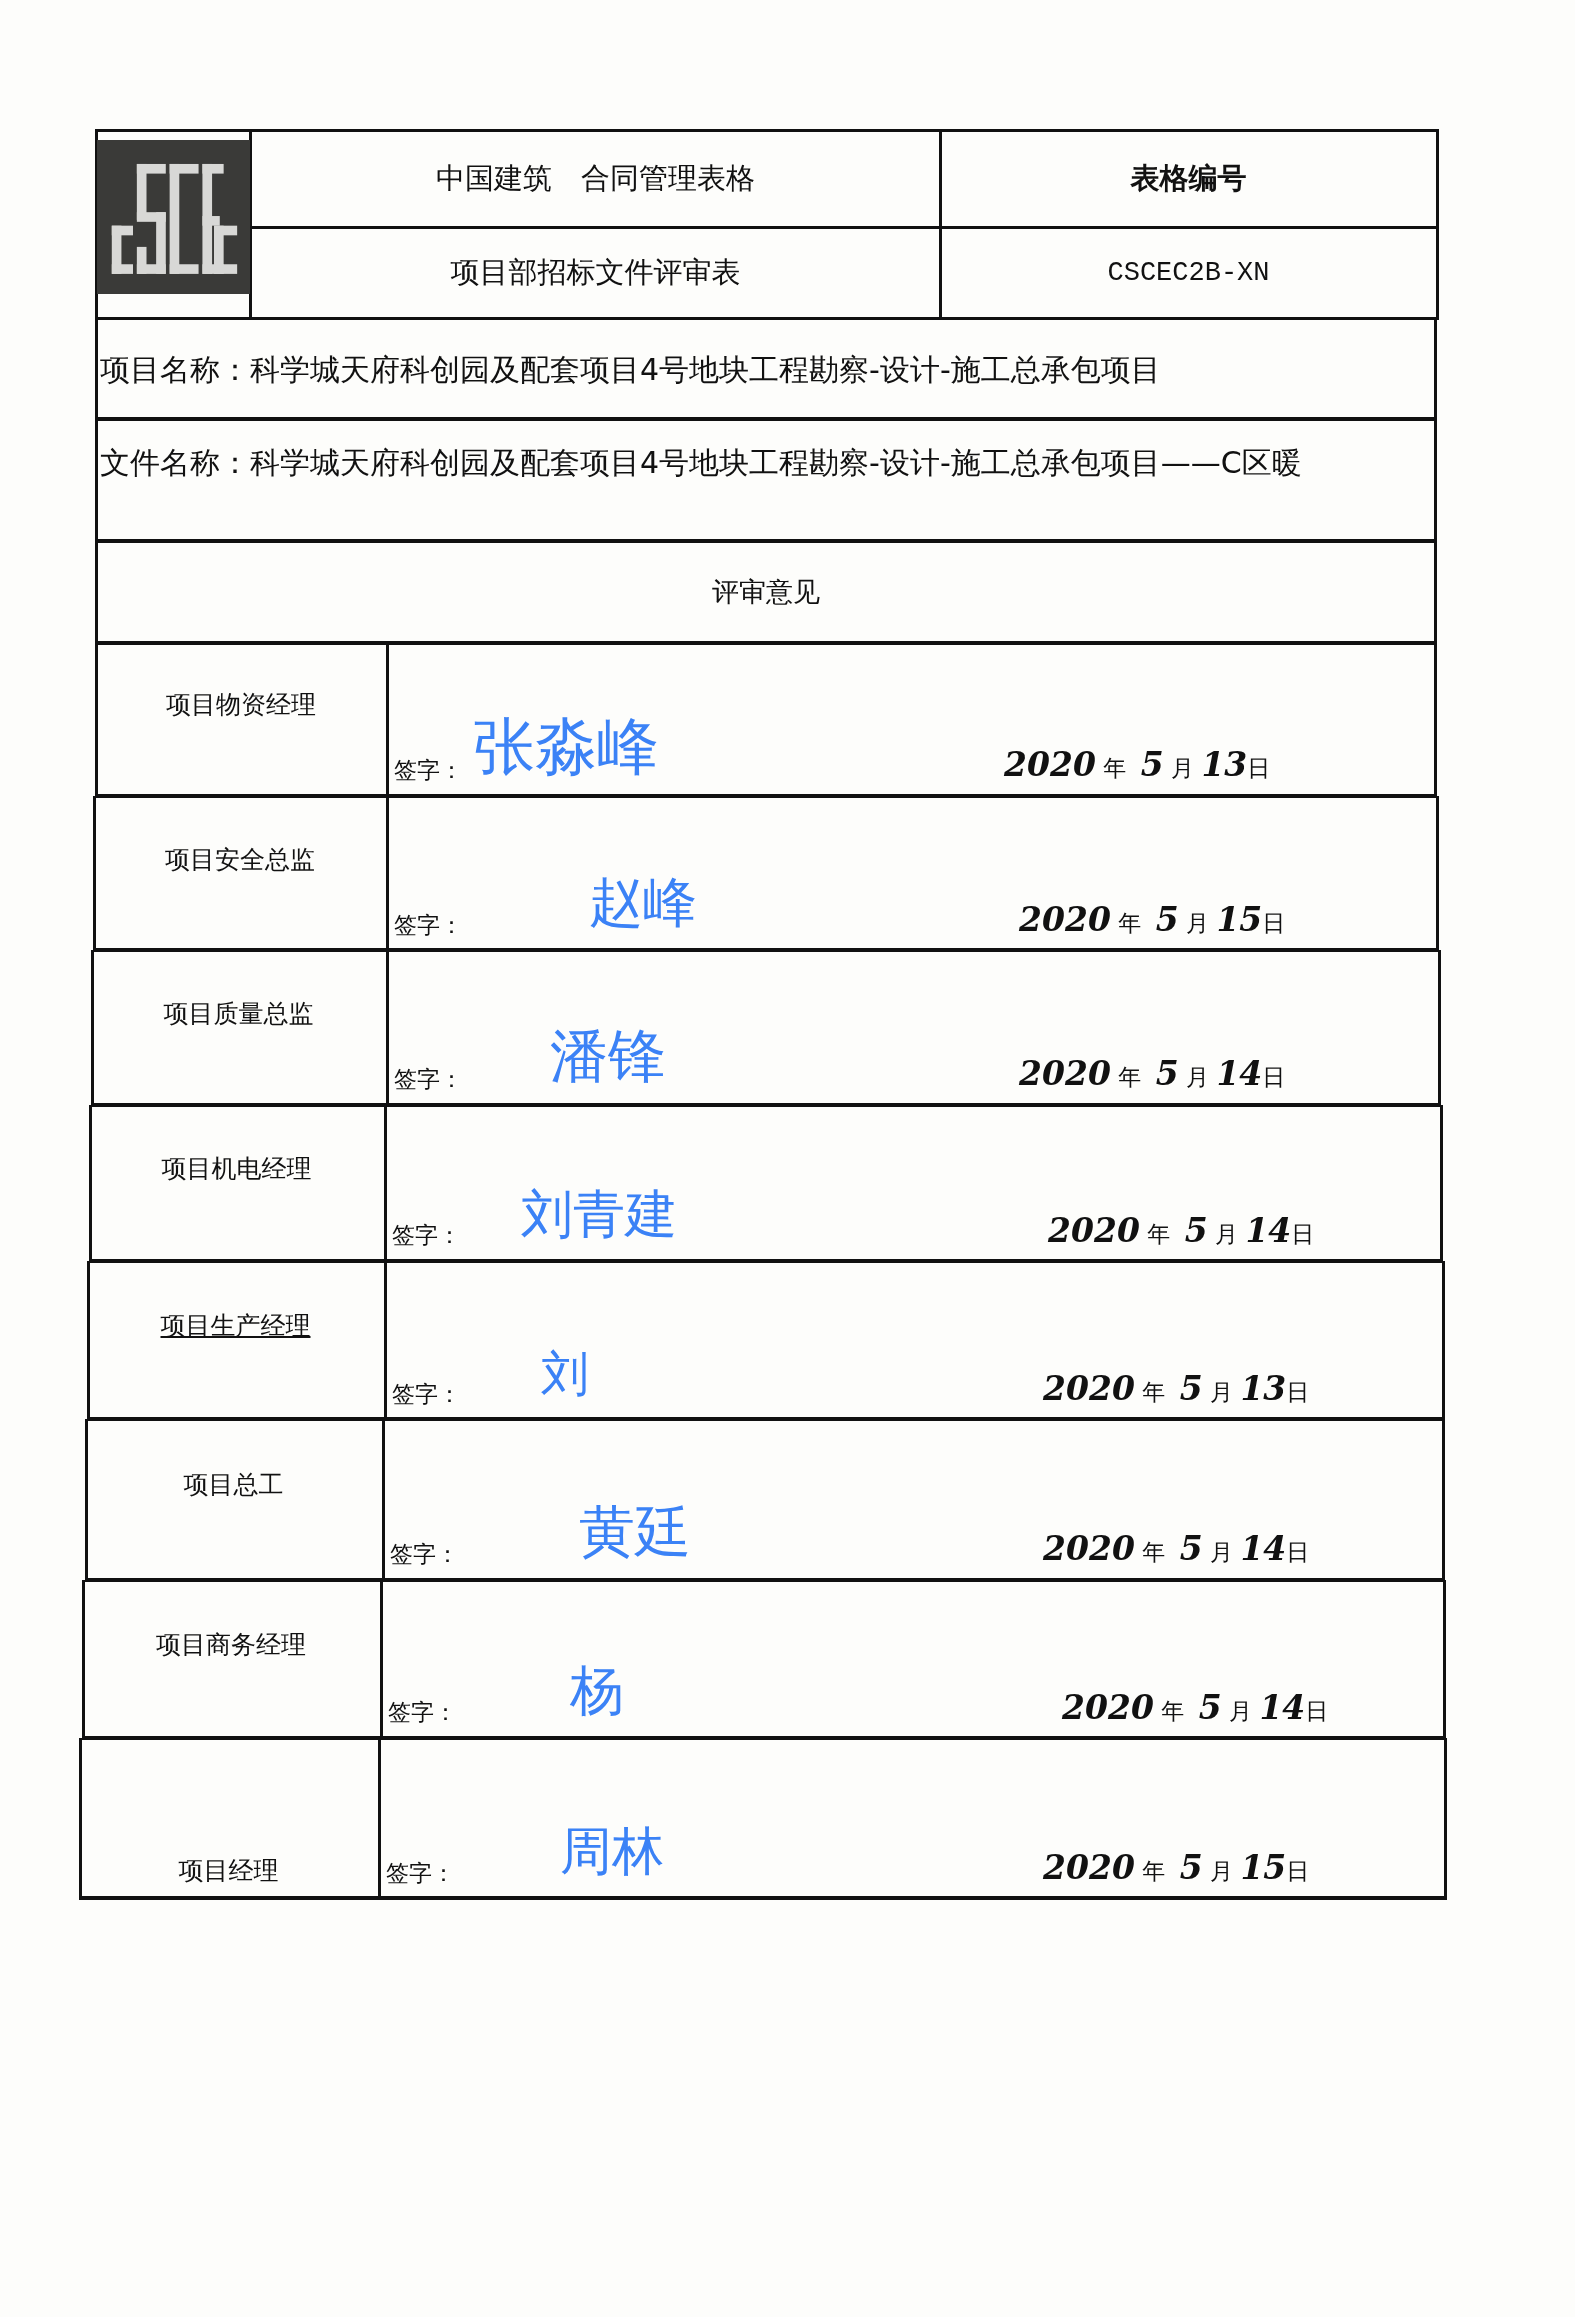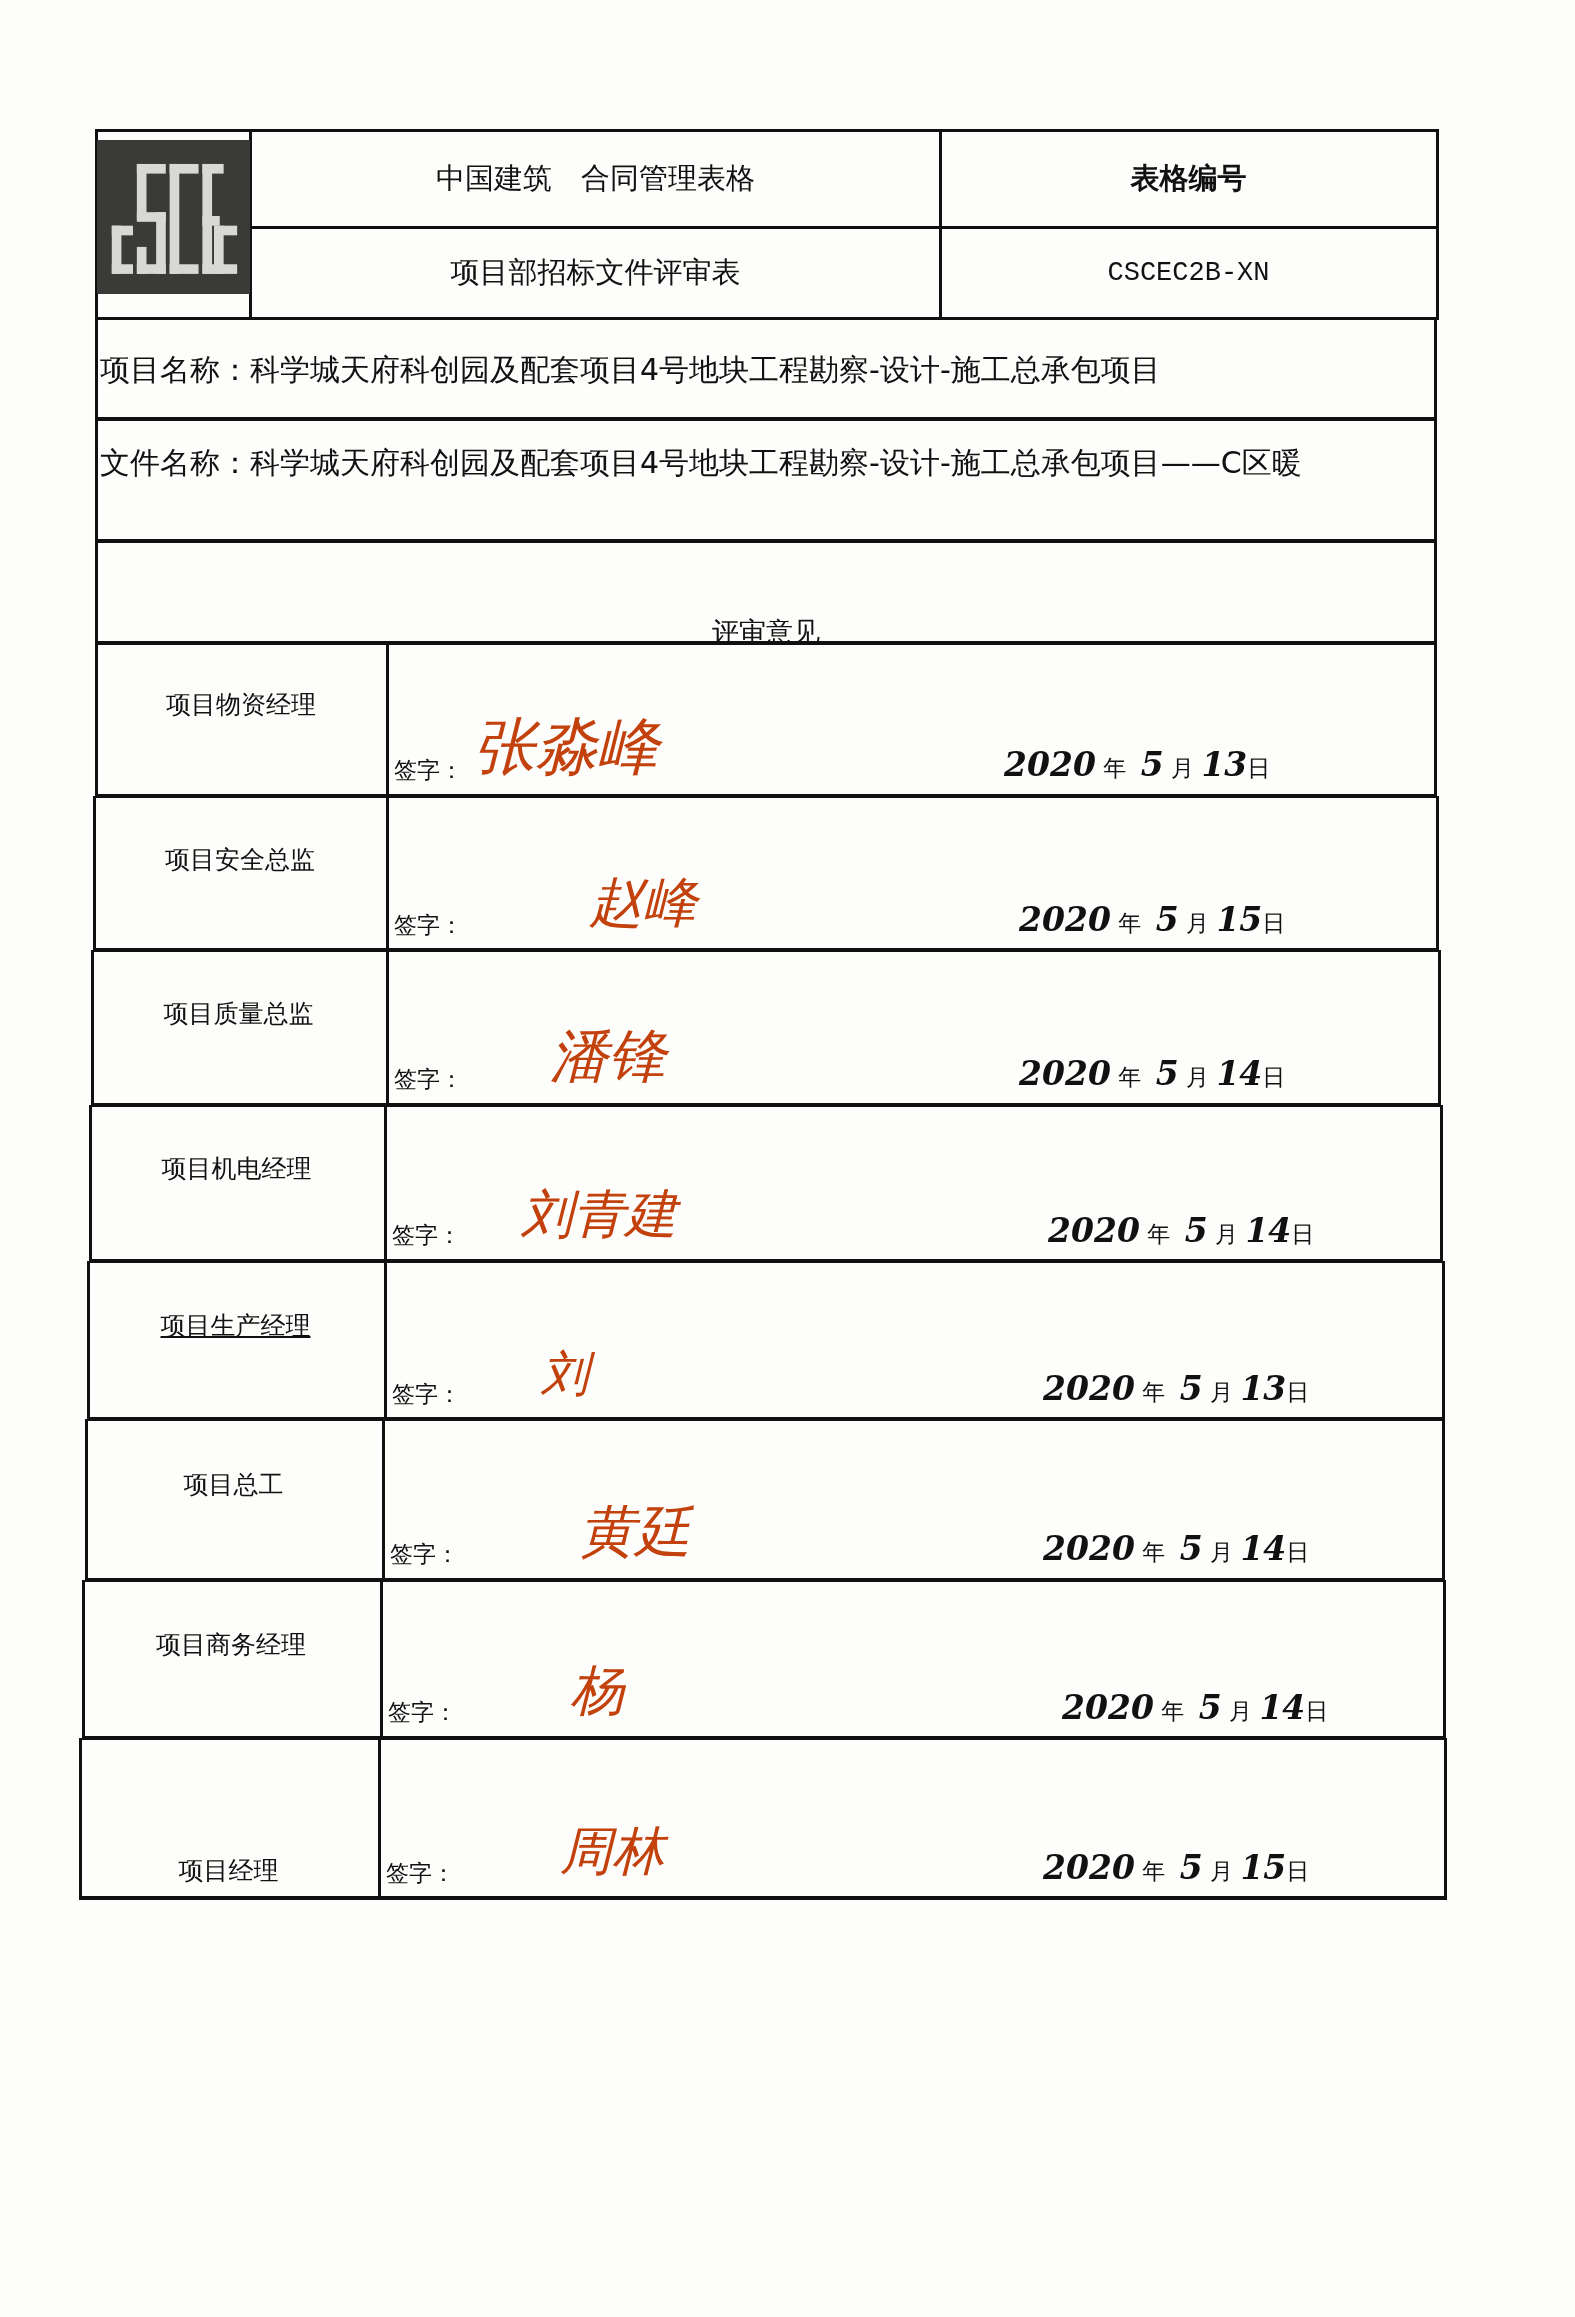--- a/index.html
+++ b/index.html
@@ -6,21 +6,21 @@
   body {
     width: 1576px; height: 2317px; background: #fdfdfb; position: relative; overflow: hidden;
     font-family: "DejaVu Sans", "Liberation Sans", sans-serif; color: #111;
   }
   .abs { position: absolute; box-sizing: border-box; }
   .hl { position: absolute; background: #111; }
   .vl { position: absolute; background: #111; }
   .txt { position: absolute; white-space: nowrap; }
   .center { display: flex; align-items: center; justify-content: center; }
   .logo-box { left: 97px; top: 140px; width: 153px; height: 154px; background: #3a3a38; }
-  .sig { position: absolute; font-family: "DejaVu Serif", serif; font-style: italic; color: #c2410c; }
+  .sig { position: absolute; font-family: "DejaVu Serif", serif; color: #3b82f6; }
   .date { position: absolute; font-size: 23px; white-space: nowrap; font-family: "DejaVu Sans", sans-serif; }
   .date .n { font-family: "DejaVu Serif", serif; font-style: italic; font-size: 33px; font-weight: bold; }
 </style>
 </head>
 <body>
 
 <div class="abs">
 
   <div class="hl" style="left:95px;top:129px;width:1344px;height:2.9px;"></div>
   <div class="hl" style="left:249px;top:226px;width:1190px;height:2.9px;"></div>
@@ -74,21 +74,21 @@
   <div class="hl" style="left:95px;top:539px;width:1342px;height:3.9px;"></div>
   <div class="hl" style="left:95px;top:641px;width:1342px;height:3.9px;"></div>
 </div>
 <div class="txt" style="left:100px;top:350px;font-size:30px;">
   <span>项目名称：</span><span>科学城天府科创园及配套项目4号地块工程勘察-设计-施工总承包项目</span>
 </div>
 <div class="txt" style="left:100px;top:442px;font-size:30px;line-height:41px;">
   <div><span>文件名称：</span><span>科学城天府科创园及配套项目4号地块工程勘察-设计-施工总承包项目——C区暖</span></div>
 </div>
 
-<div class="txt center" style="left:98px;top:543px;width:1336px;height:98px;font-size:27px;margin-top:40px;">评审意见</div>
+<div class="txt center" style="left:98px;top:543px;width:1336px;height:98px;font-size:27px;">评审意见</div>
 
 <div id="rows">
     <div>
       <div class="vl" style="left:95px;top:641px;width:2.9px;height:154px;"></div>
       <div class="vl" style="left:386px;top:641px;width:2.9px;height:154px;"></div>
       <div class="vl" style="left:1434px;top:641px;width:2.9px;height:154px;"></div>
       <div class="hl" style="left:95px;top:794px;width:1342px;height:3.9px;"></div>
       <div class="txt center" style="left:95px;top:641px;width:292px;height:126px;font-size:25px;">项目物资经理</div>
       <div class="txt" style="left:394px;top:755px;font-size:23px;">签字：</div>
       <div class="sig" style="left:473px;top:705px;font-size:62px;">张淼峰</div>

